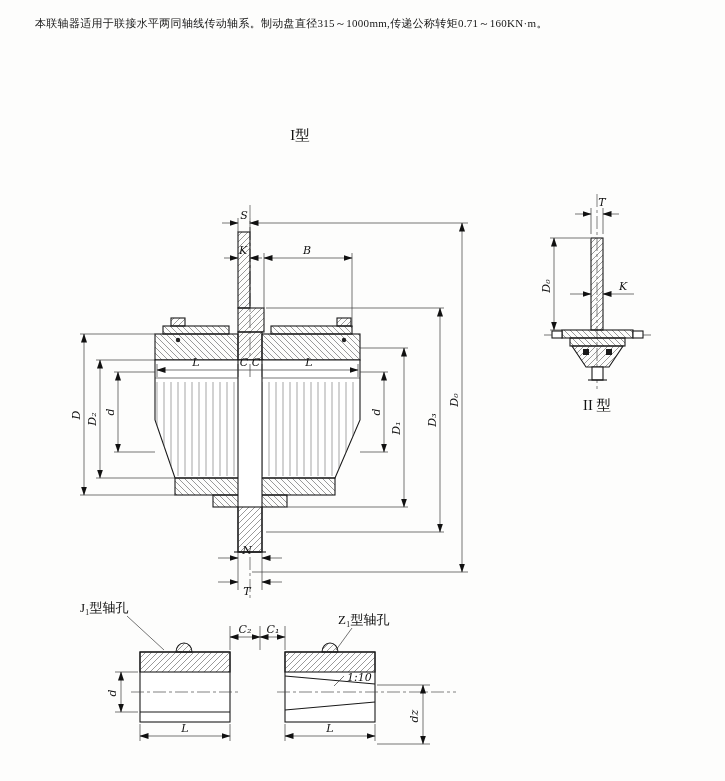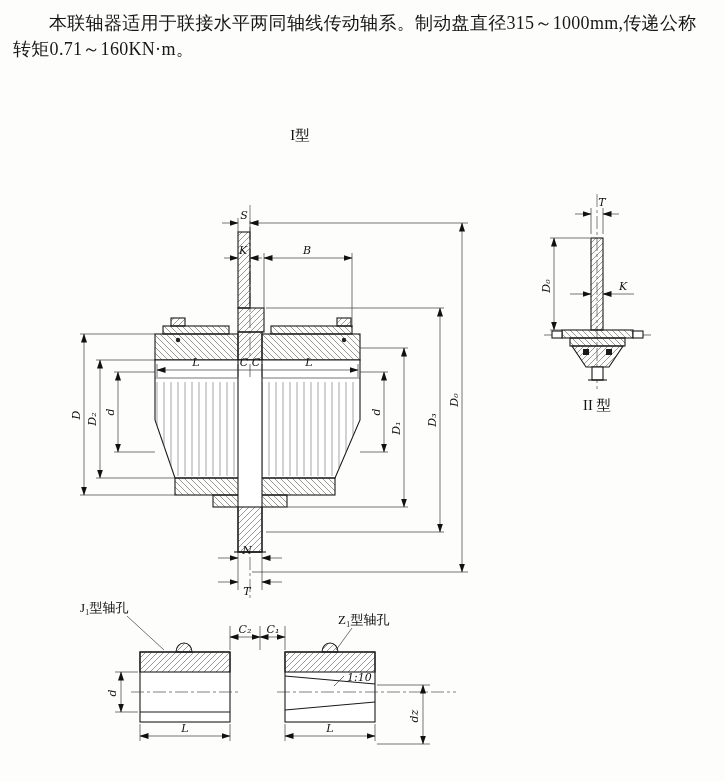--- a/index.html
+++ b/index.html
@@ -1,18 +1,18 @@
 <!DOCTYPE html>
 <html><head>
 <meta charset="utf-8">
 <style>
   *{margin:0;padding:0;box-sizing:border-box}
   html,body{width:725px;height:781px;background:#fdfdfc;overflow:hidden}
   body{position:relative;font-family:"Liberation Serif","DejaVu Serif",serif;color:#161616}
-  .intro{position:absolute;top:10px;left:13px;width:700px;font-size:18px;line-height:26px;
+  .intro{position:absolute;top:10px;left:13px;width:700px;font-size:11px;line-height:26px;
          text-indent:2em;letter-spacing:.3px}
   svg{position:absolute;top:0;left:0;display:block}
   .part{stroke:#1a1a1a;stroke-width:1.1}
   .pline{stroke:#1a1a1a;stroke-width:1.1;fill:none}
   .thin{stroke:#3a3a3a;stroke-width:.7;fill:none}
   .cl{stroke:#4a4a4a;stroke-width:.7;fill:none;stroke-dasharray:13 3 3 3}
   .dim{font:italic 11px "DejaVu Serif","Liberation Serif",serif;fill:#111}
   .cap{font:14.5px "Liberation Serif","DejaVu Serif",serif;fill:#111}
   .cap2{font:13px "Liberation Serif","DejaVu Serif",serif;fill:#111}
 </style>

